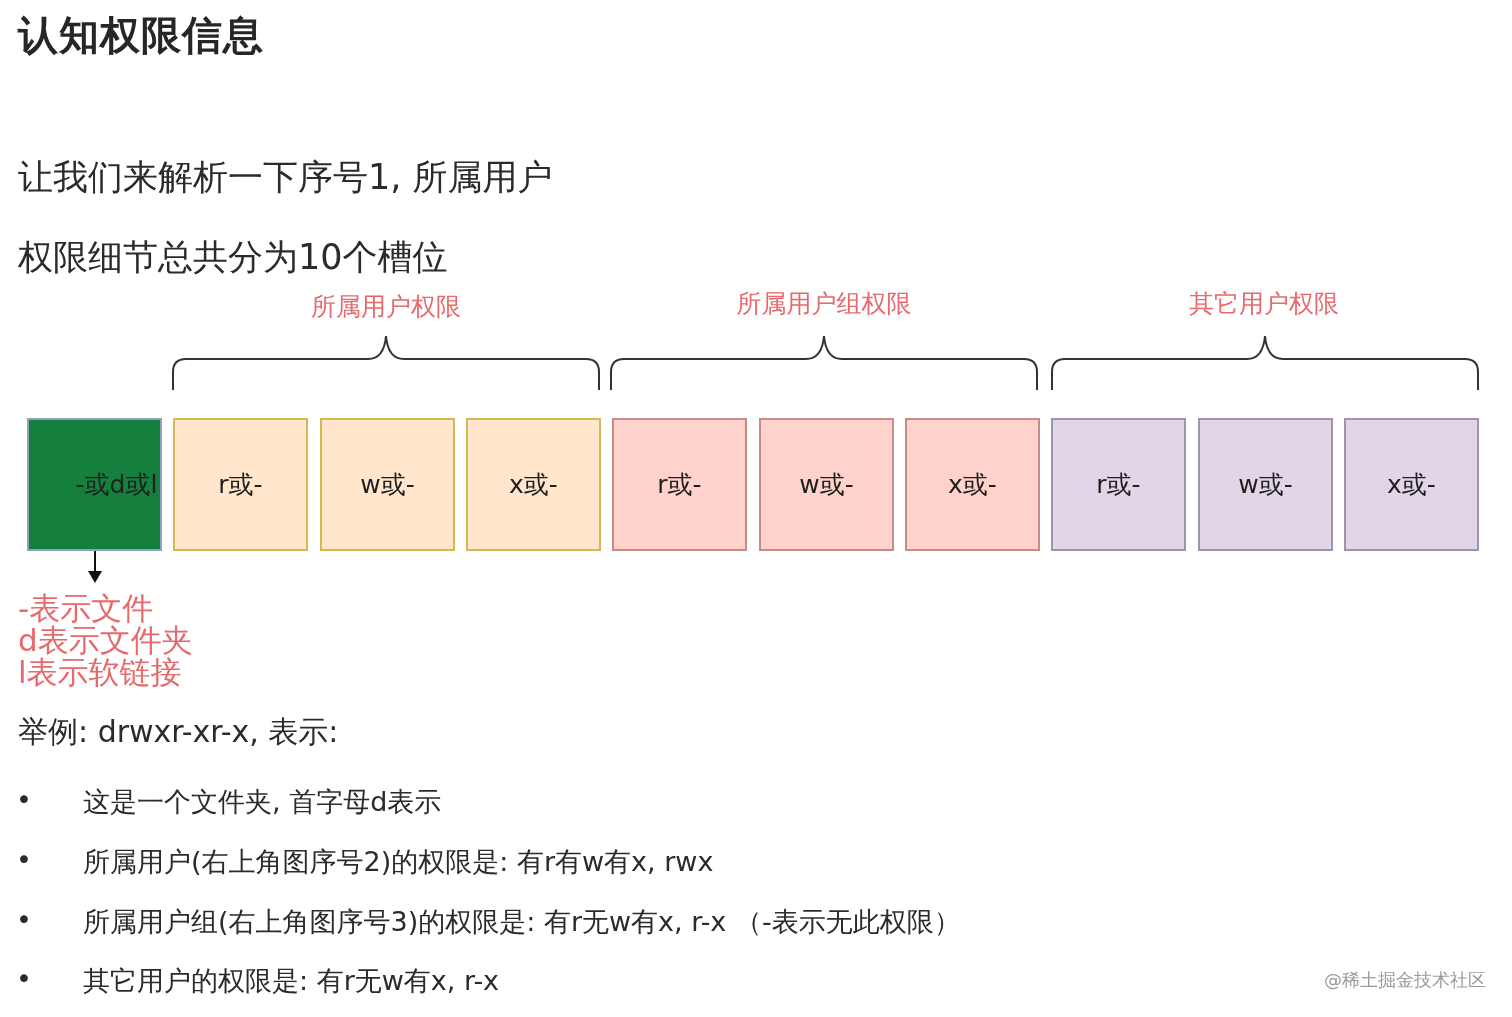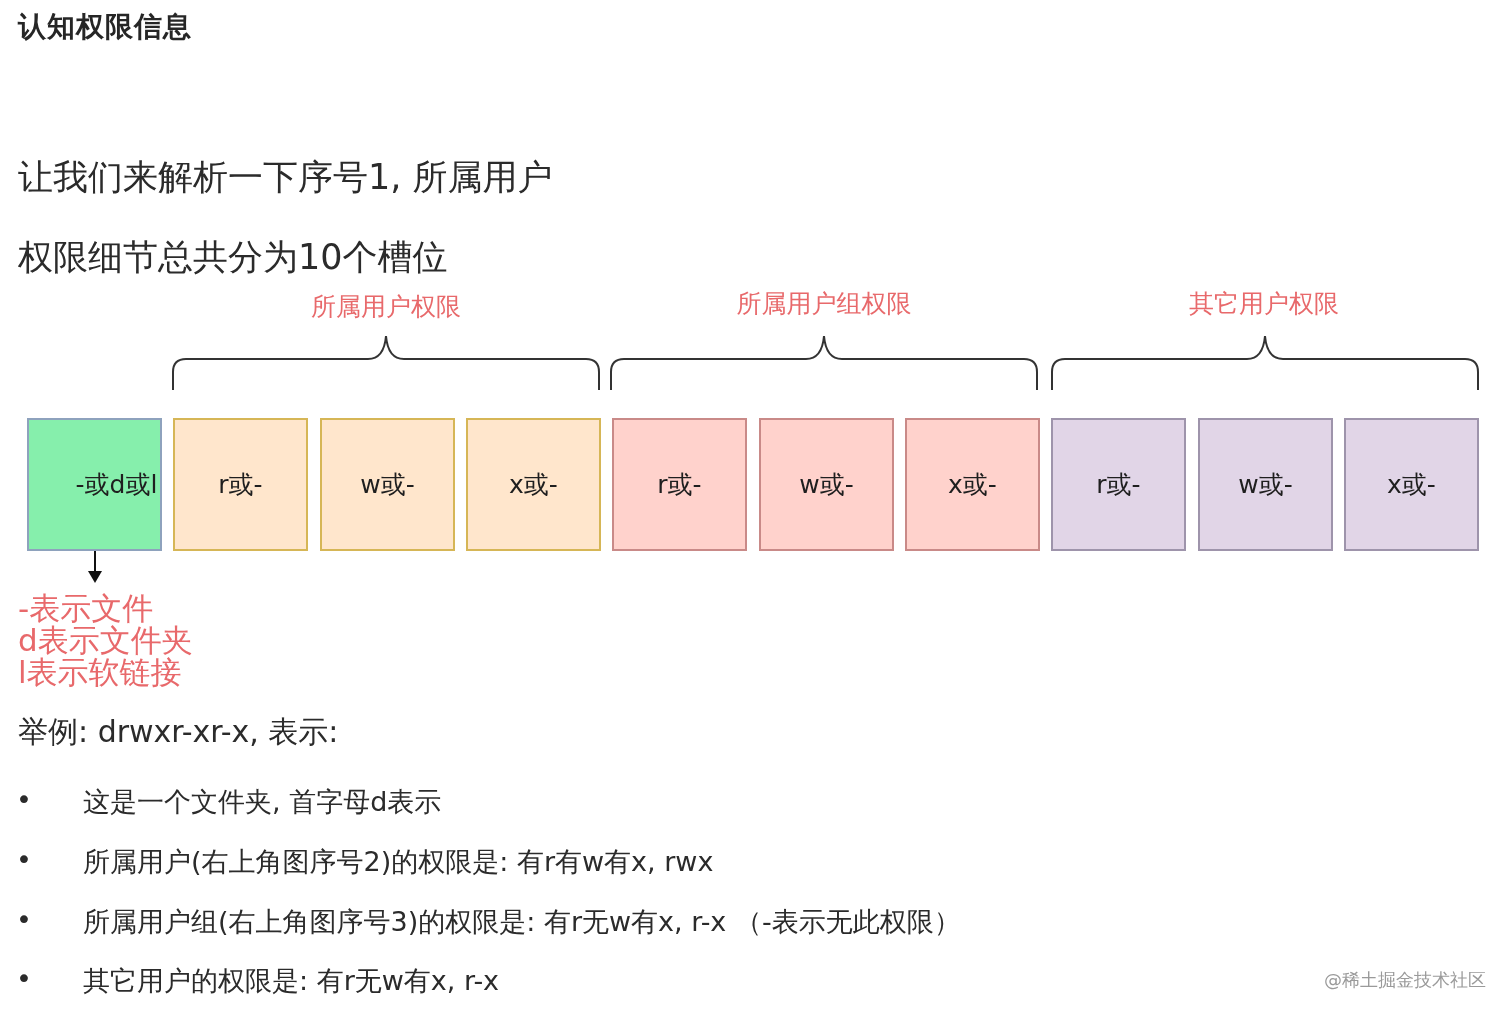--- a/index.html
+++ b/index.html
@@ -2,37 +2,37 @@
 <html><head>
   <meta charset="utf-8">
   <style>
     html, body { margin: 0; padding: 0; background: #ffffff; }
     body {
       width: 1512px; height: 1017px; position: relative; overflow: hidden;
       font-family: "DejaVu Sans", "Liberation Sans", sans-serif; color: #2b2b2b;
     }
     .abs { position: absolute; }
     .title {
-      left: 18px; top: 8px; font-size: 28px; font-weight: bold; color: #262626;
+      left: 18px; top: 8px; font-size: 40px; font-weight: bold; color: #262626;
       letter-spacing: 1px; white-space: nowrap;
     }
     .line-text {
       font-size: 35px; color: #2b2b2b; white-space: nowrap; letter-spacing: 0px;
     }
     .group-label {
       font-size: 25px; color: #e8696b; white-space: nowrap; text-align: left;
       transform: translateX(-50%);
     }
     .brace { position: absolute; top: 330px; }
     .slot {
       position: absolute; top: 418px; height: 133px; box-sizing: border-box;
       border: 2px solid; display: flex; align-items: center; justify-content: center;
       font-size: 25px; color: #1f1f1f; white-space: nowrap;
     }
-    .slot.type { background: #86efac; border-color: #8ea2bd; padding-left: 44px; }
+    .slot.type { background: #15803d; border-color: #8ea2bd; padding-left: 44px; }
     .slot.owner { background: #ffe6cc; border-color: #d6b656; }
     .slot.group { background: #ffd2cc; border-color: #c98a88; }
     .slot.other { background: #e1d5e7; border-color: #9e94ab; }
     .type-note {
       left: 18px; top: 592px; font-size: 31px; color: #e8696b; line-height: 32px;
       white-space: nowrap;
     }
     .example { left: 18px; top: 712px; font-size: 30px; color: #2b2b2b; white-space: nowrap; }
     .bullet-row { position: absolute; left: 0; white-space: nowrap; font-size: 27px; color: #2b2b2b; }
     .bullet-row .dot { position: absolute; left: 16px; top: 0; }

